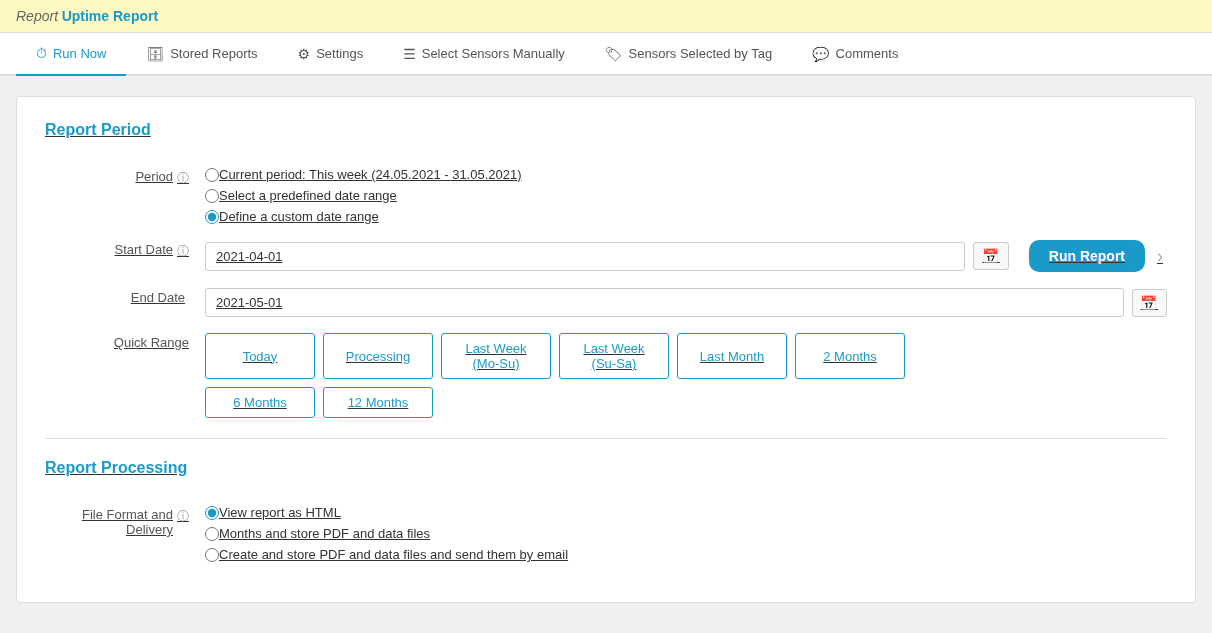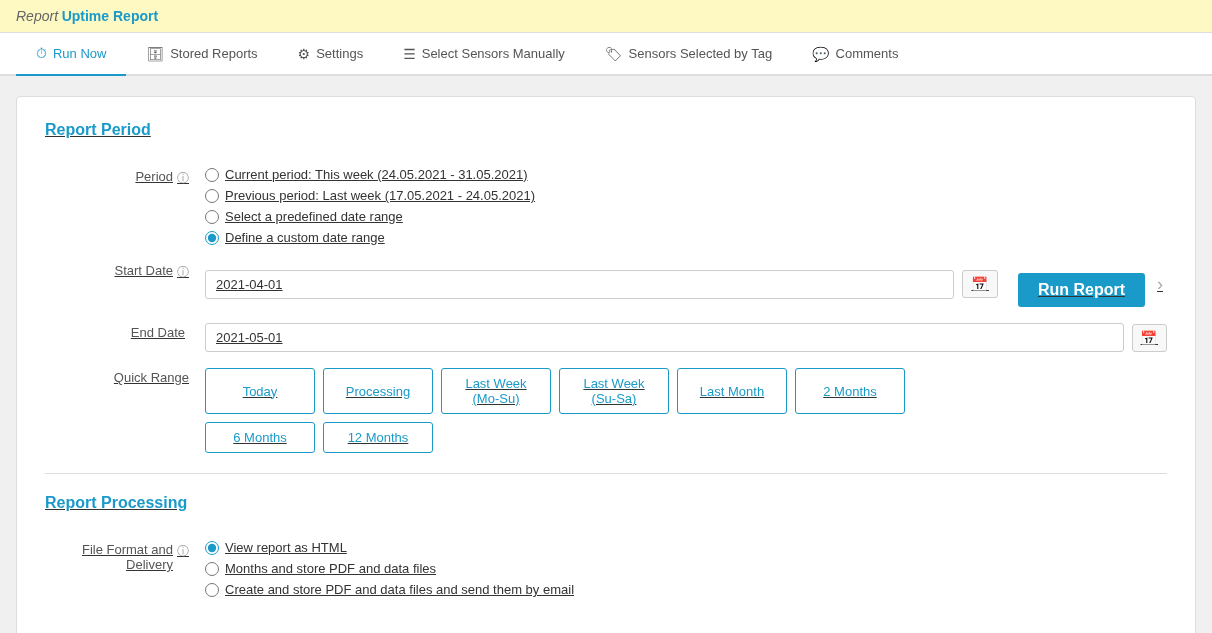--- a/index.html
+++ b/index.html
@@ -93,21 +93,20 @@
     }
     .form-content {
       flex: 1;
       display: flex;
       flex-direction: column;
       gap: 6px;
     }
     .radio-option {
       display: flex;
       align-items: center;
-      gap: 6px;
       font-size: 13px;
       color: #333;
       cursor: pointer;
     }
     .radio-option input[type="radio"] {
       accent-color: #1a9ac9;
       width: 14px;
       height: 14px;
       cursor: pointer;
     }
@@ -133,27 +132,26 @@
       background: #f8f8f8;
       cursor: pointer;
       color: #555;
       font-size: 14px;
     }
     .run-report-btn {
       background: #1a9ac9;
       color: #fff;
       border: none;
       padding: 8px 20px;
-      border-radius: 3px;
-      font-size: 16px;
+      border-radius: 10px;
+      font-size: 14px;
       font-weight: bold;
       cursor: pointer;
       white-space: nowrap;
       margin-left: 12px;
-      margin-top: 12px;
     }
     .run-report-container {
       display: flex;
       align-items: center;
     }
     .quick-range-grid {
       display: grid;
       grid-template-columns: repeat(6, 1fr);
       gap: 8px;
       max-width: 700px;
@@ -217,24 +215,20 @@
 
     <div class="form-row">
       <div class="form-label">
         <span>Period</span>
         <span class="info-icon">ⓘ</span>
       </div>
       <div class="form-content">
         <label class="radio-option">
           <input type="radio" name="period" style="">
           <span>Current period: This week (24.05.2021 - 31.05.2021)</span>
-        </label>
-        <label class="radio-option">
-          <input type="radio" name="period" style="">
-          <span>Previous period: Last week (17.05.2021 - 24.05.2021)</span>
         </label>
         <label class="radio-option">
           <input type="radio" name="period" style="">
           <span>Select a predefined date range</span>
         </label>
         <label class="radio-option">
           <input type="radio" name="period" checked="" style="">
           <span>Define a custom date range</span>
         </label>
       </div>

